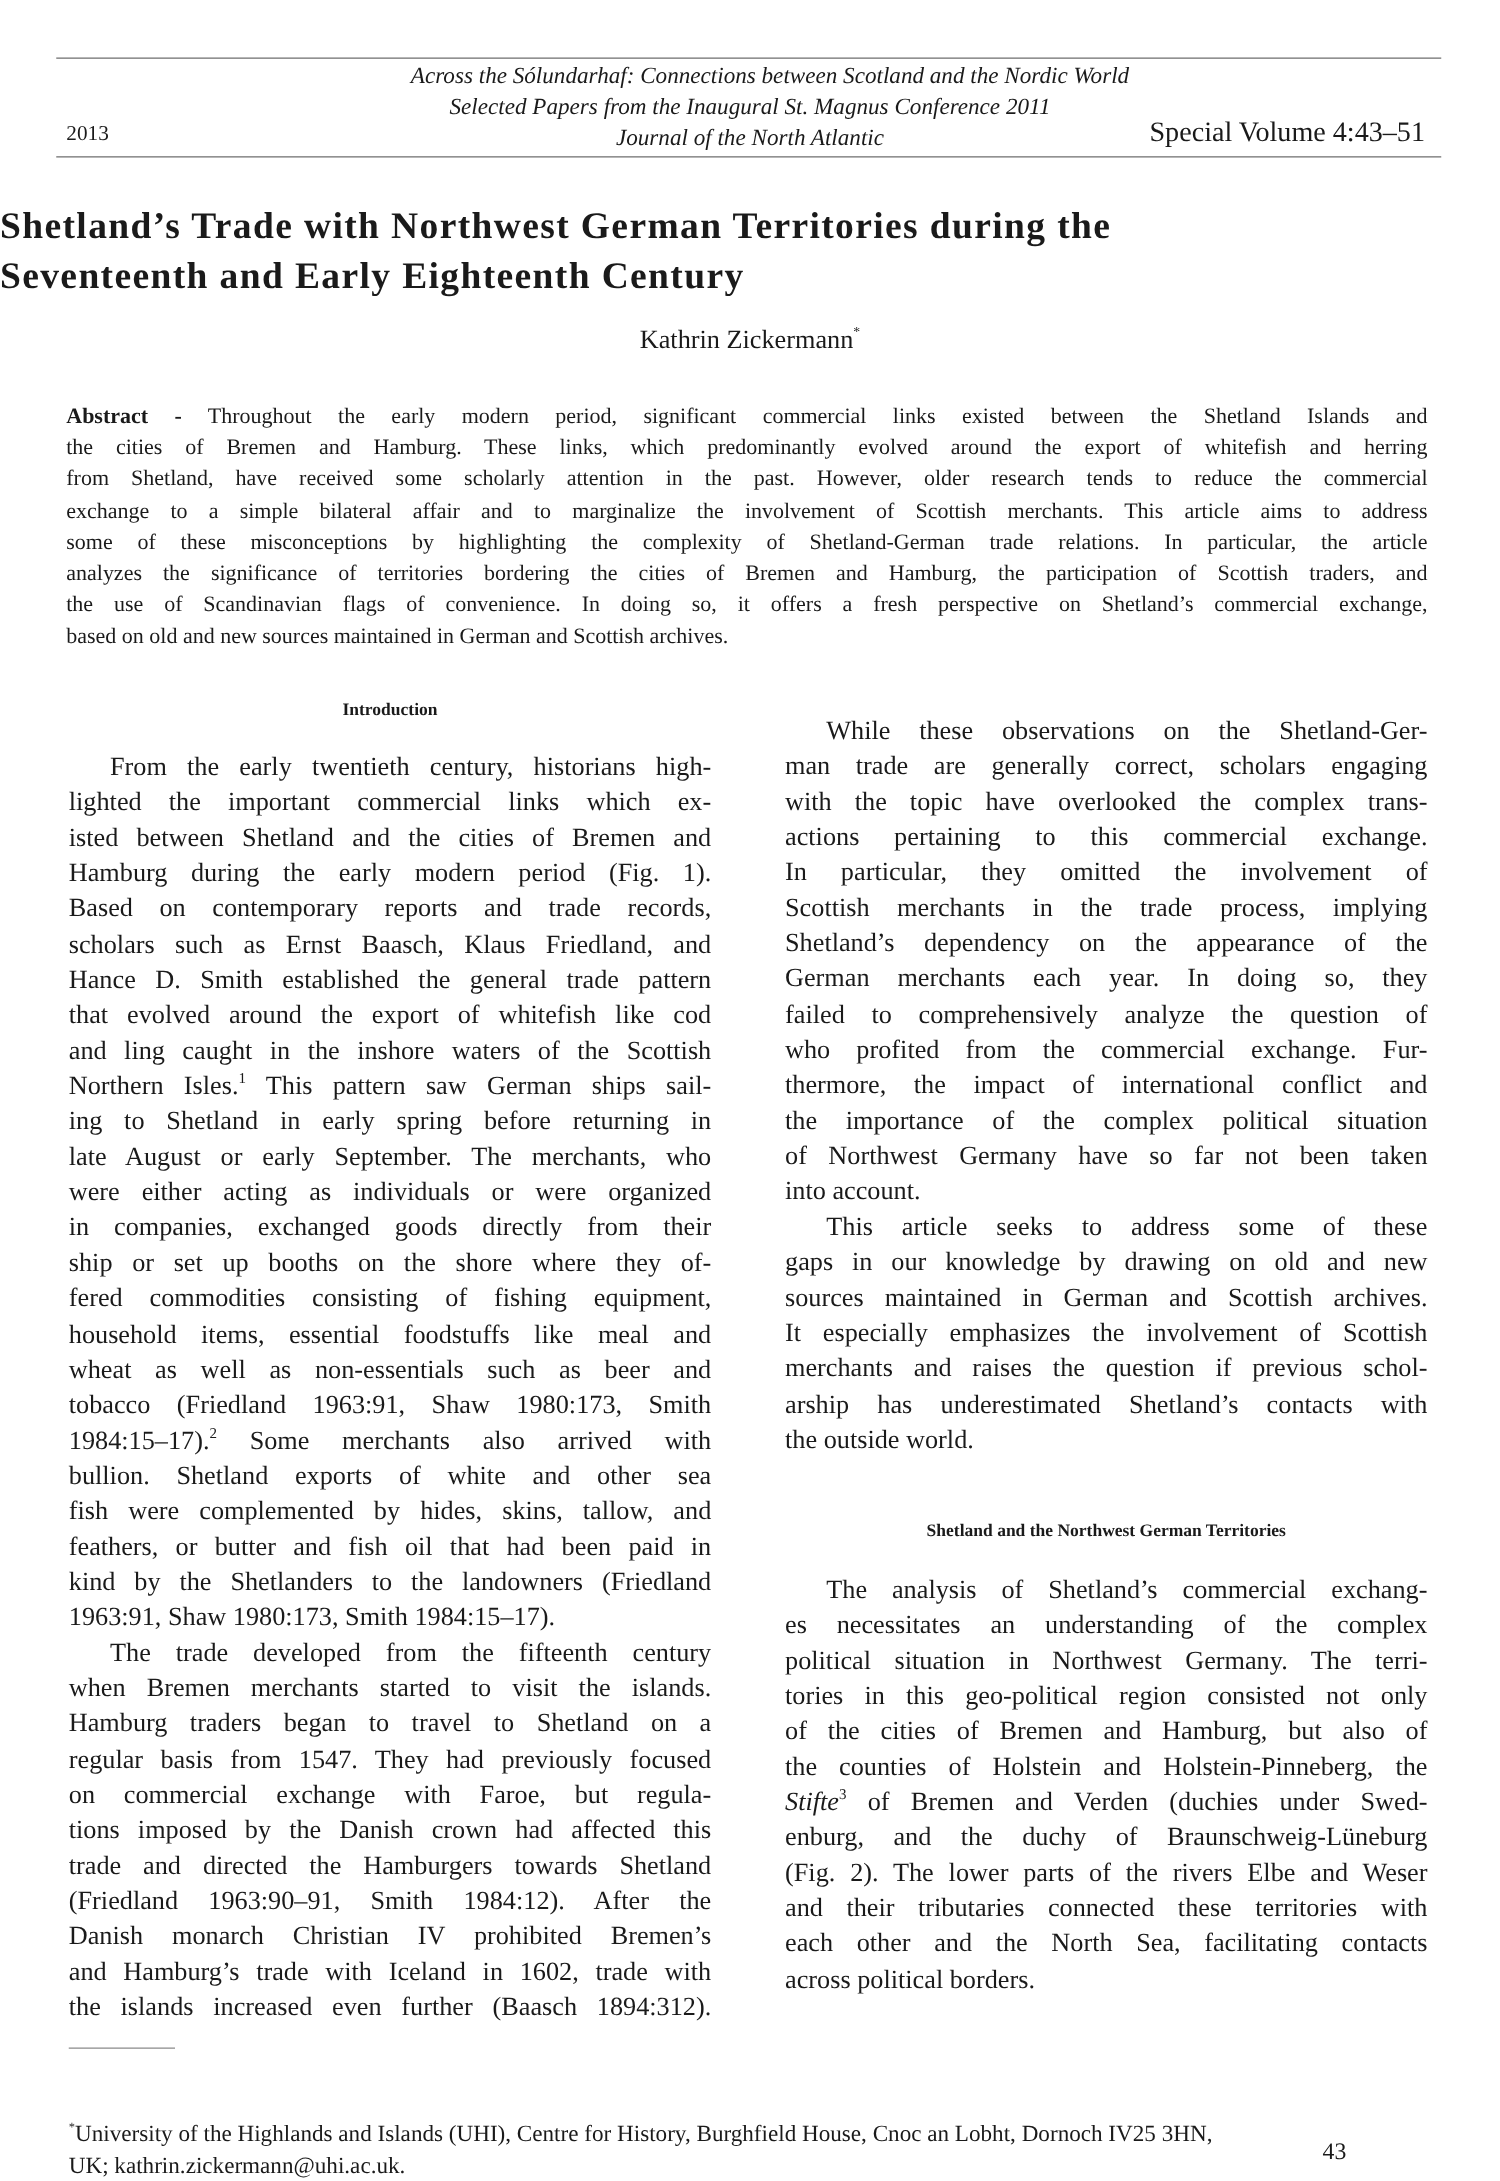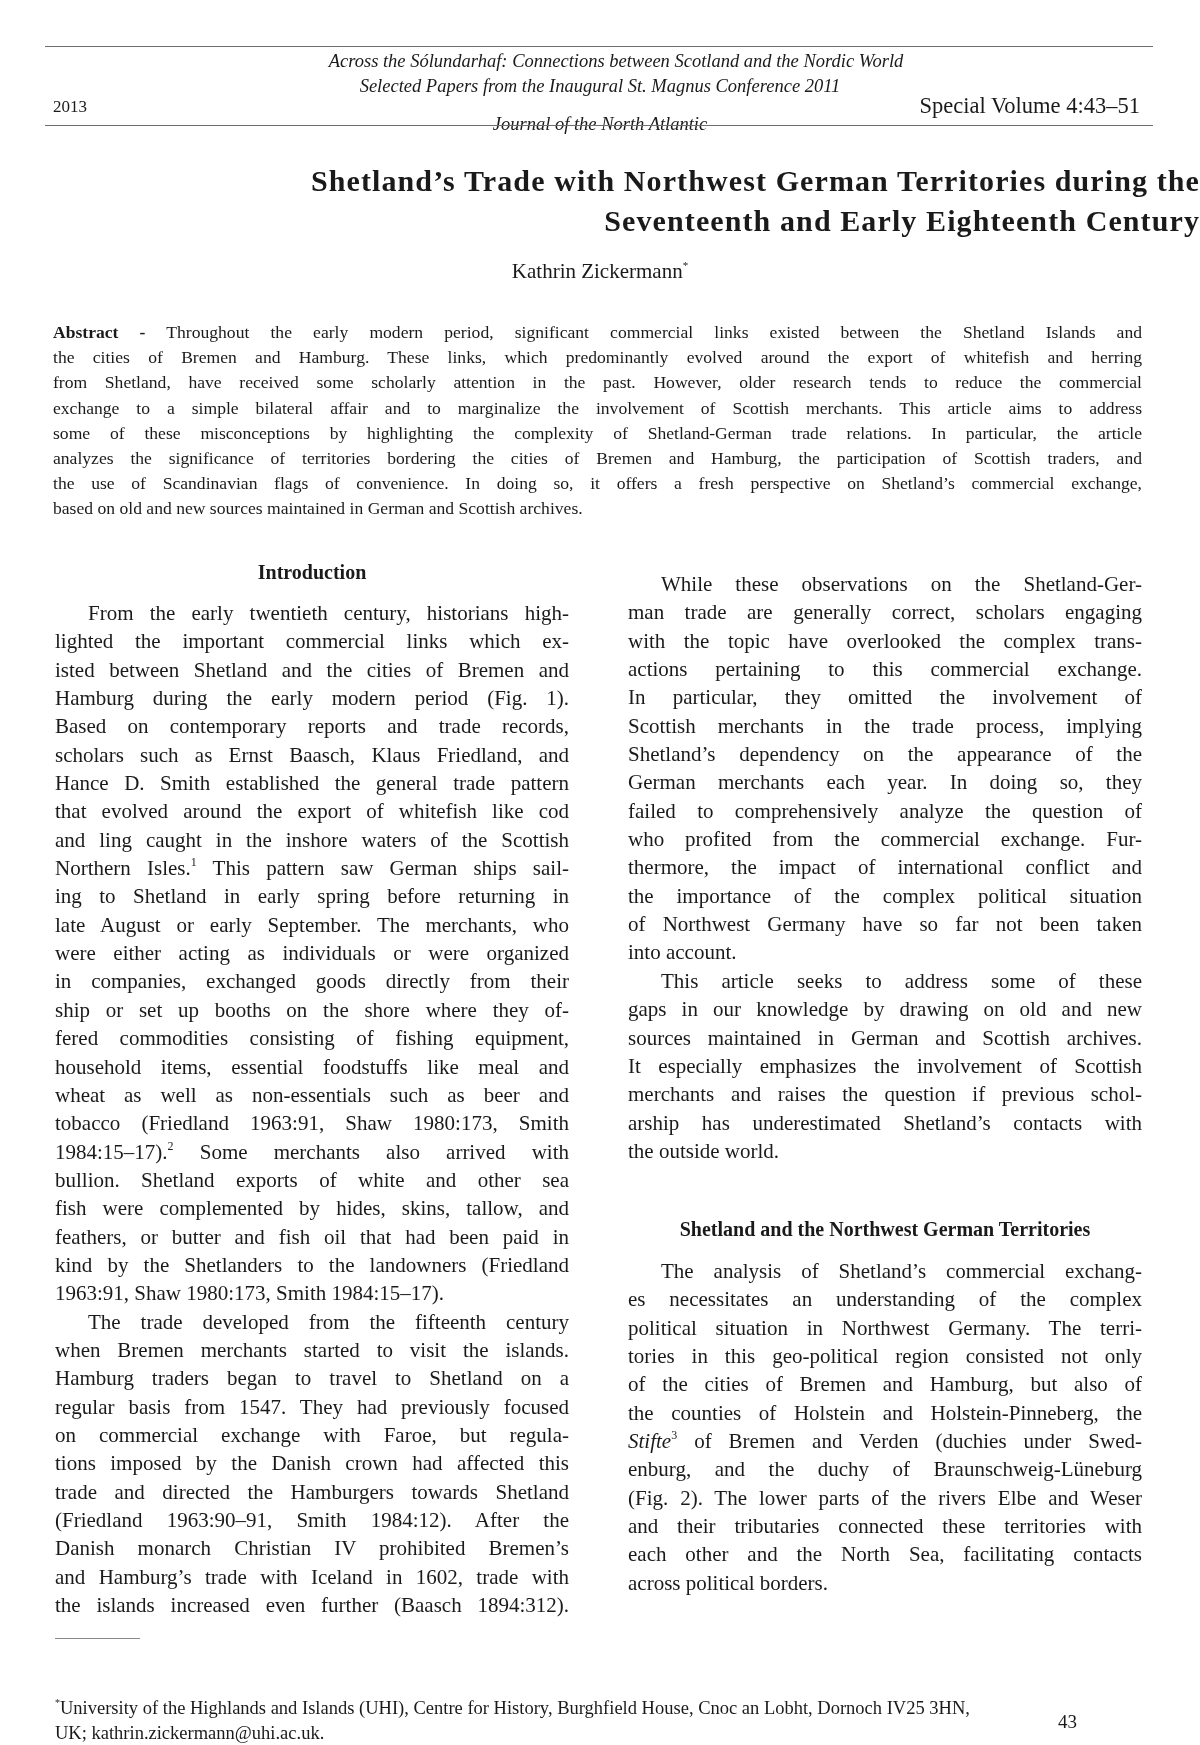--- a/index.html
+++ b/index.html
@@ -2,37 +2,37 @@
 <html><head>
 <meta charset="utf-8">
 <style>
   html, body { margin: 0; padding: 0; background: #ffffff; }
   body { width: 1200px; height: 1745px; position: relative; overflow: hidden;
          font-family: "Liberation Serif", "DejaVu Serif", serif; color: #1a1a1a; }
   .rule { position: absolute; left: 45px; width: 1108px; height: 0; border-top: 1.5px solid #6e6e6e; }
   #rule-top { top: 46px; }
   #rule-bottom { top: 125px; }
   .hdr-center { position: absolute; left: 0; width: 1200px; text-align: center; font-style: italic; font-size: 18.5px; line-height: 25px; }
-  #hdr1 { top: 49px; padding-left: 16px; } #hdr2 { top: 74px; } #hdr3 { top: 112px; }
+  #hdr1 { top: 49px; padding-left: 16px; } #hdr2 { top: 74px; } #hdr3 { top: 99px; }
   #hdr-year { position: absolute; left: 53px; top: 97px; font-size: 17px; }
   #hdr-vol { position: absolute; right: 60px; top: 93px; font-size: 22.5px; }
-  .title { position: absolute; left: 0; width: 1200px; text-align: right; font-weight: bold; font-size: 30px; letter-spacing: 1.1px; }
+  .title { position: absolute; left: 0; width: 1200px; text-align: left; font-weight: bold; font-size: 30px; letter-spacing: 1.1px; }
   #title1 { top: 164px; } #title2 { top: 204px; }
   #author { position: absolute; left: 0; width: 1200px; text-align: center; top: 259px; font-size: 21px; }
   #author sup { font-size: 11px; vertical-align: 9px; }
   #abstract { position: absolute; left: 53px; width: 1089px; top: 320px; font-size: 17.6px; line-height: 25.2px; }
   .aline { display: block; text-align: justify; text-align-last: justify; white-space: nowrap; height: 25.2px; }
   .aline.last { text-align-last: left; }
   .col { position: absolute; width: 514px; font-size: 21px; line-height: 28.35px; }
   #col-left { left: 55px; top: 599px; }
   #col-right { left: 628px; top: 570px; }
   .line { display: block; text-align: justify; text-align-last: justify; white-space: nowrap; height: 28.35px; overflow: visible; }
   .line.last { text-align-last: left; }
   .line.indent { padding-left: 33px; }
-  .section-head { position: absolute; font-weight: bold; font-size: 20px; white-space: nowrap; }
+  .section-head { position: absolute; font-weight: bold; font-size: 14px; white-space: nowrap; }
   #intro-head { left: 55px; width: 514px; text-align: center; top: 561px; }
   #sec2-head { left: 628px; width: 514px; text-align: center; top: 1218px; }
   #col-right2 { left: 628px; top: 1257px; }
   sup.fn { font-size: 12px; vertical-align: 9px; line-height: 0; }
   #fn-rule { position: absolute; left: 55px; top: 1638px; width: 85px; border-top: 1px solid #8a8a8a; }
   #footnote { position: absolute; left: 55px; width: 1090px; top: 1654px; font-size: 18.5px; line-height: 25px; margin-top: 42px; }
   #footnote sup { font-size: 10px; vertical-align: 8px; line-height: 0; }
   #page-num { position: absolute; left: 0; width: 1077px; text-align: right; top: 1711px; font-size: 19px; }
   i { font-style: italic; }
 </style>

